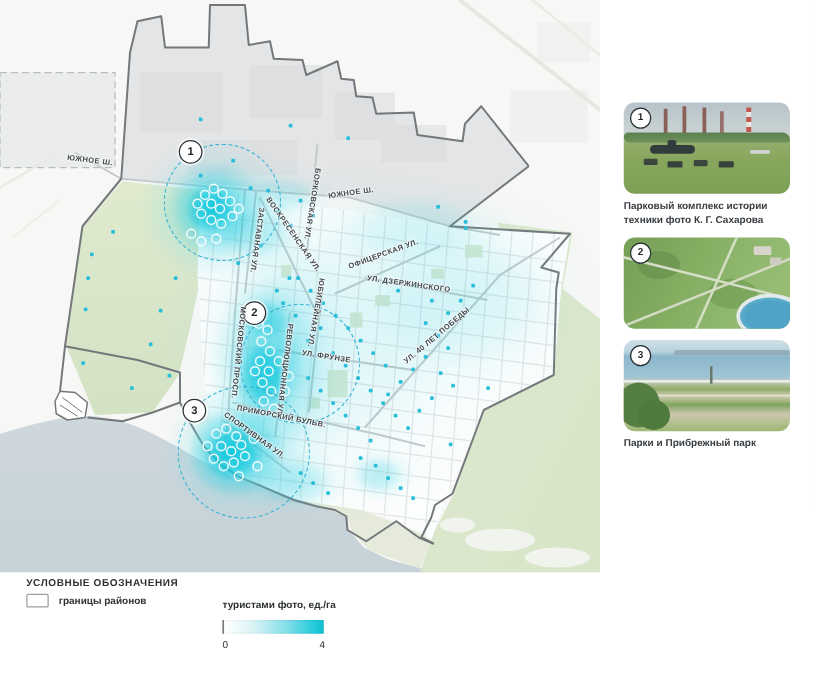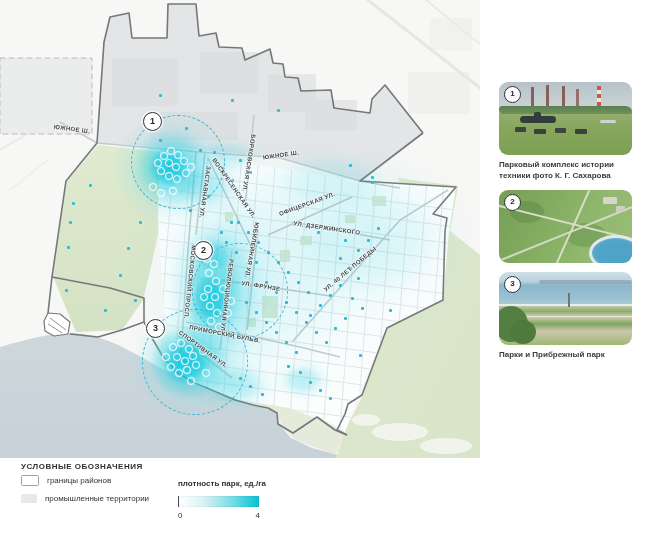--- a/index.html
+++ b/index.html
@@ -37,21 +37,21 @@
   .legend-title{font-size:8px;font-weight:bold;letter-spacing:.5px;color:#2c3134;}
   .legend-item{display:flex;align-items:center;height:18px;margin-top:0;}
   .legend-item:first-of-type{margin-top:9px;}
   .sw{width:16px;height:9px;border-radius:1.5px;margin-right:8px;flex:0 0 auto;}
   .sw-boundary{background:#fff;border:1px solid #9aa0a3;}
   .sw-green{background:#dbe7cb;}
   .sw-industrial{background:#e7e8e9;}
   .sw-dot{width:16px;height:9px;background:none;position:relative;}
   .sw-dot::after{content:"";position:absolute;left:5px;top:2px;width:5px;height:5px;
                  border-radius:1px;background:#29bfdb;}
-  .legend-label{font-size:8px;color:#2e3336;}
+  .legend-label{font-size:8px;color:#2e3336;font-weight:bold;}
   .density{position:absolute;left:178px;top:479px;width:84px;}
   .density-title{font-size:8px;font-weight:bold;color:#2c3134;white-space:nowrap;}
   .density-bar{margin-top:8px;width:80px;height:11px;
      background:linear-gradient(90deg,#ffffff 0%,#d9f3f5 30%,#7cdde8 65%,#1fc9da 92%,#12bccf 100%);
      border-left:1.5px solid #4a4f52;box-shadow:inset 0 0 0 1px rgba(0,0,0,.035);}
   .density-scale{display:flex;justify-content:space-between;width:82px;margin-top:4px;
                  font-size:8px;color:#2e3336;}
 </style>
 </head>
 <body>
@@ -419,27 +419,23 @@
       <figcaption class="caption">Парки и Прибрежный парк</figcaption>
     </figure>
   </aside>
 
   <div class="legend">
     <div class="legend-title">УСЛОВНЫЕ ОБОЗНАЧЕНИЯ</div>
     <div class="legend-item">
       <span class="sw sw-boundary"></span>
       <span class="legend-label">границы районов</span>
     </div>
-    <div class="legend-item">
-      <span class="sw sw-industrial"></span>
-      <span class="legend-label">промышленные территории</span>
-    </div>
   </div>
 
   <div class="density">
-    <div class="density-title">плотность парк, ед./га</div>
+    <div class="density-title">туристами фото, ед./га</div>
     <div class="density-bar"></div>
     <div class="density-scale">
       <span>0</span>
       <span>4</span>
     </div>
   </div>
 </div>
 
 </body></html>

